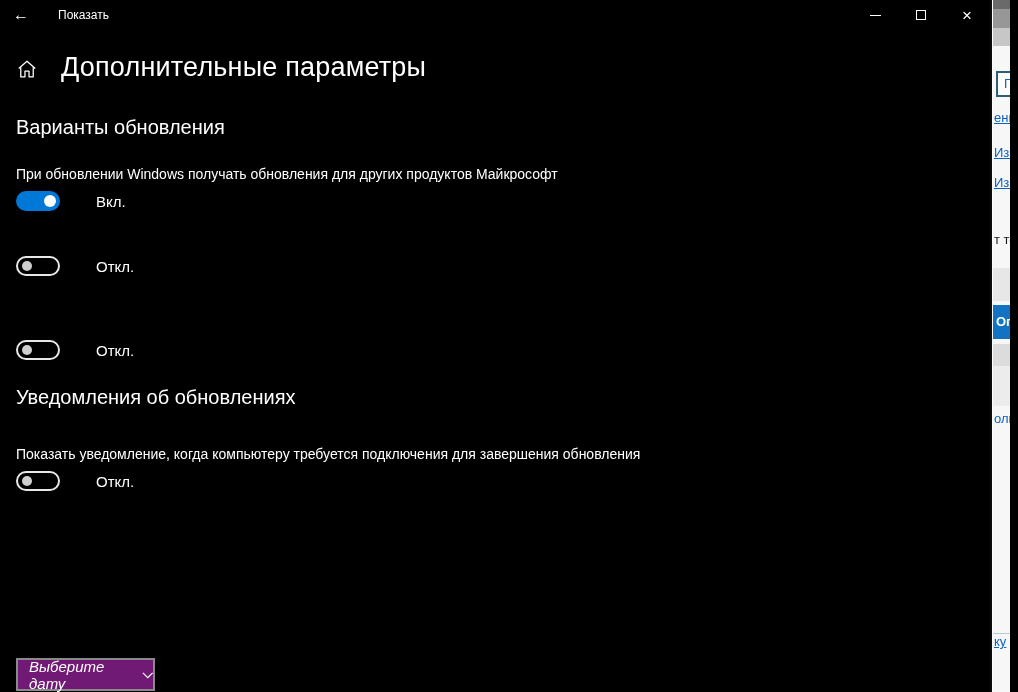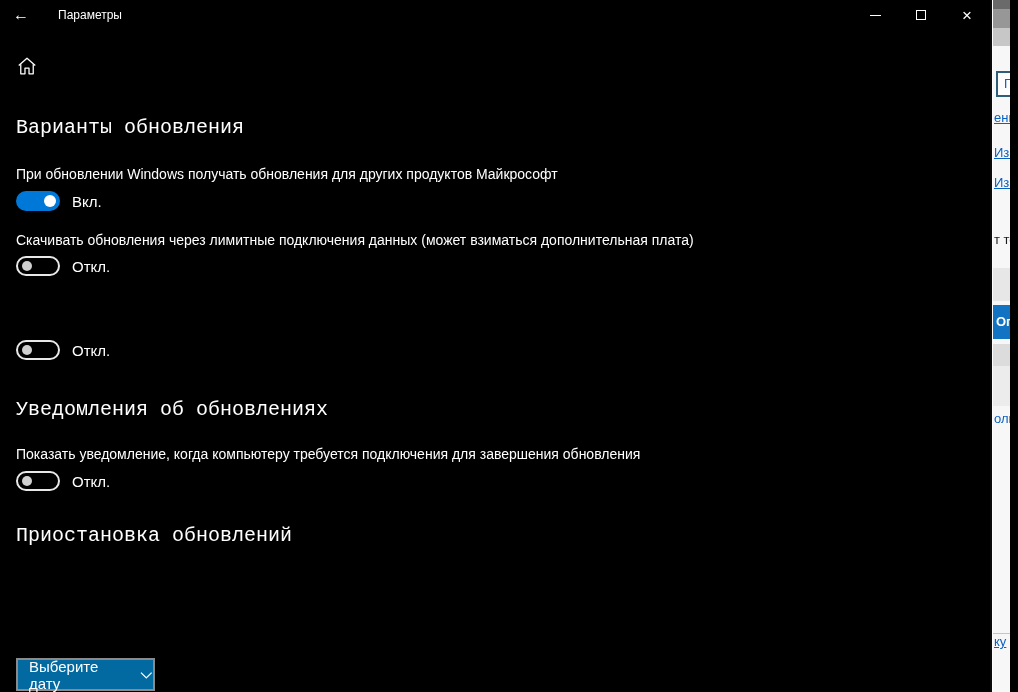--- a/index.html
+++ b/index.html
@@ -20,40 +20,40 @@
   .tb-spacer { flex: 1; }
   .caption-btn { width: 46px; height: 30px; display: flex; align-items: center; justify-content: center; }
   .min-glyph { width: 11px; height: 1px; background: #fff; }
   .max-glyph { width: 10px; height: 10px; border: 1px solid #fff; }
   .close-glyph { font-size: 17px; color: #fff; line-height: 1; }
 
   .page-header { position: absolute; left: 16px; top: 52px; display: flex; align-items: center; }
   .home-icon { width: 22px; height: 22px; margin-top: 3px; }
   .page-title { font-size: 27px; font-weight: 300; color: #fff; margin-left: 23px; letter-spacing: 0.2px; }
 
-  .section-heading { position: absolute; left: 16px; font-size: 20px; font-weight: 400; color: #fff; font-family: Liberation Mono, monospace; }
+  .section-heading { position: absolute; left: 16px; font-size: 20px; font-weight: 400; color: #fff; }
   .setting-label { position: absolute; left: 16px; font-size: 14px; color: #fff; line-height: 22px; }
 
-  .toggle-row { position: absolute; left: 16px; display: flex; align-items: center; }
+  .toggle-row { position: absolute; left: 16px; display: flex; align-items: center; gap: 24px; }
   .toggle { width: 44px; height: 20px; border-radius: 10px; position: relative; flex: 0 0 auto; }
   .toggle.on { background: #0078d7; }
   .toggle.on .knob { position: absolute; right: 4px; top: 4px; width: 12px; height: 12px;
     border-radius: 50%; background: #fff; }
   .toggle.off { background: transparent; border: 2px solid #e8e8e8; }
   .toggle.off .knob { position: absolute; left: 4px; top: 3px; width: 10px; height: 10px;
     border-radius: 50%; background: #cfcfcf; }
   .toggle-state { font-size: 15px; color: #fff; margin-left: 12px; }
 
   .pause-desc { position: absolute; left: 16px; top: 566px; width: 788px;
     font-size: 15px; line-height: 23px; color: #fff; }
   .pause-until { position: absolute; left: 16px; top: 657px; font-size: 15px; color: #fff; }
 
   .date-select { position: absolute; left: 16px; top: 658px; width: 139px; height: 33px;
-    border: 2px solid #8a8a8a; background: #0369a1; color: #fff;
-    display: flex; align-items: center; padding-left: 11px; }
+    border: 2px solid #8a8a8a; background: #701a75; color: #fff;
+    display: flex; align-items: center; padding-left: 11px; font-style: italic; }
   .date-select-value { font-size: 15px; }
   .chevron-down { margin-left: 10px; margin-top: 2px; }
 
   
   .window-shadow { position: absolute; left: 990px; top: 0; width: 2px; height: 692px; background: #0b0b0b; }
   .bg-window { position: absolute; left: 992px; top: 0; width: 18px; height: 692px;
     background: #f7f7f7; overflow: hidden; border-left: 1px solid #fff; }
   .bgw-band { position: absolute; left: 0; width: 26px; }
   .band-1 { top: 0; height: 9px; background: #6a6a6a; }
   .band-2 { top: 9px; height: 19px; background: #979797; }
@@ -74,76 +74,75 @@
 </style>
 </head>
 <body>
 
 <div class="settings-window">
 
   <div class="titlebar">
     <div class="back-btn">
       <span>←</span>
     </div>
-    <div class="tb-title">Параметры</div>
+    <div class="tb-title">Показать</div>
     <div class="tb-spacer"></div>
     <div class="caption-btn">
       <div class="min-glyph"></div>
     </div>
     <div class="caption-btn">
       <div class="max-glyph"></div>
     </div>
     <div class="caption-btn">
       <span class="close-glyph">×</span>
     </div>
   </div>
 
   <div class="page-header">
     <svg class="home-icon" viewBox="0 0 24 24" fill="none" stroke="#ffffff" stroke-width="1.4" stroke-linejoin="round">
       <path d="M3 11.5 L12 3.5 L21 11.5"></path>
       <path d="M5.2 10 V20.5 H9.8 V14.3 H14.2 V20.5 H18.8 V10"></path>
     </svg>
+    <div class="page-title">Дополнительные параметры</div>
   </div>
 
   <div class="section-heading" style="top:116px">Варианты обновления</div>
 
   <div class="setting-label" style="top:163px">При обновлении Windows получать обновления для других продуктов Майкрософт</div>
   <div class="toggle-row" style="top:191px">
     <div class="toggle on">
         <div class="knob"></div>
       </div>
     <div class="toggle-state">Вкл.</div>
   </div>
 
-  <div class="setting-label" style="top:229px">Скачивать обновления через лимитные подключения данных (может взиматься дополнительная плата)</div>
   <div class="toggle-row" style="top:256px">
     <div class="toggle off">
         <div class="knob"></div>
       </div>
     <div class="toggle-state">Откл.</div>
   </div>
 
   <div class="toggle-row" style="top:340px">
     <div class="toggle off">
         <div class="knob"></div>
       </div>
     <div class="toggle-state">Откл.</div>
   </div>
 
-  <div class="section-heading" style="top:398px">Уведомления об обновлениях</div>
+  <div class="section-heading" style="top:386px">Уведомления об обновлениях</div>
 
   <div class="setting-label" style="top:443px">Показать уведомление, когда компьютеру требуется подключения для завершения обновления</div>
   <div class="toggle-row" style="top:471px">
     <div class="toggle off">
         <div class="knob"></div>
       </div>
     <div class="toggle-state">Откл.</div>
   </div>
 
-  <div class="section-heading" style="top:524px">Приостановка обновлений</div>
   <div class="pause-until">Приостановить до</div>
 
   <div class="date-select">
     <span class="date-select-value">Выберите дату</span>
     <svg class="chevron-down" width="13" height="9" viewBox="0 0 13 9" fill="none" stroke="#ffffff" stroke-width="1.3">
       <path d="M1 1.5 L6.5 7 L12 1.5"></path>
     </svg>
   </div>
 
 </div>

